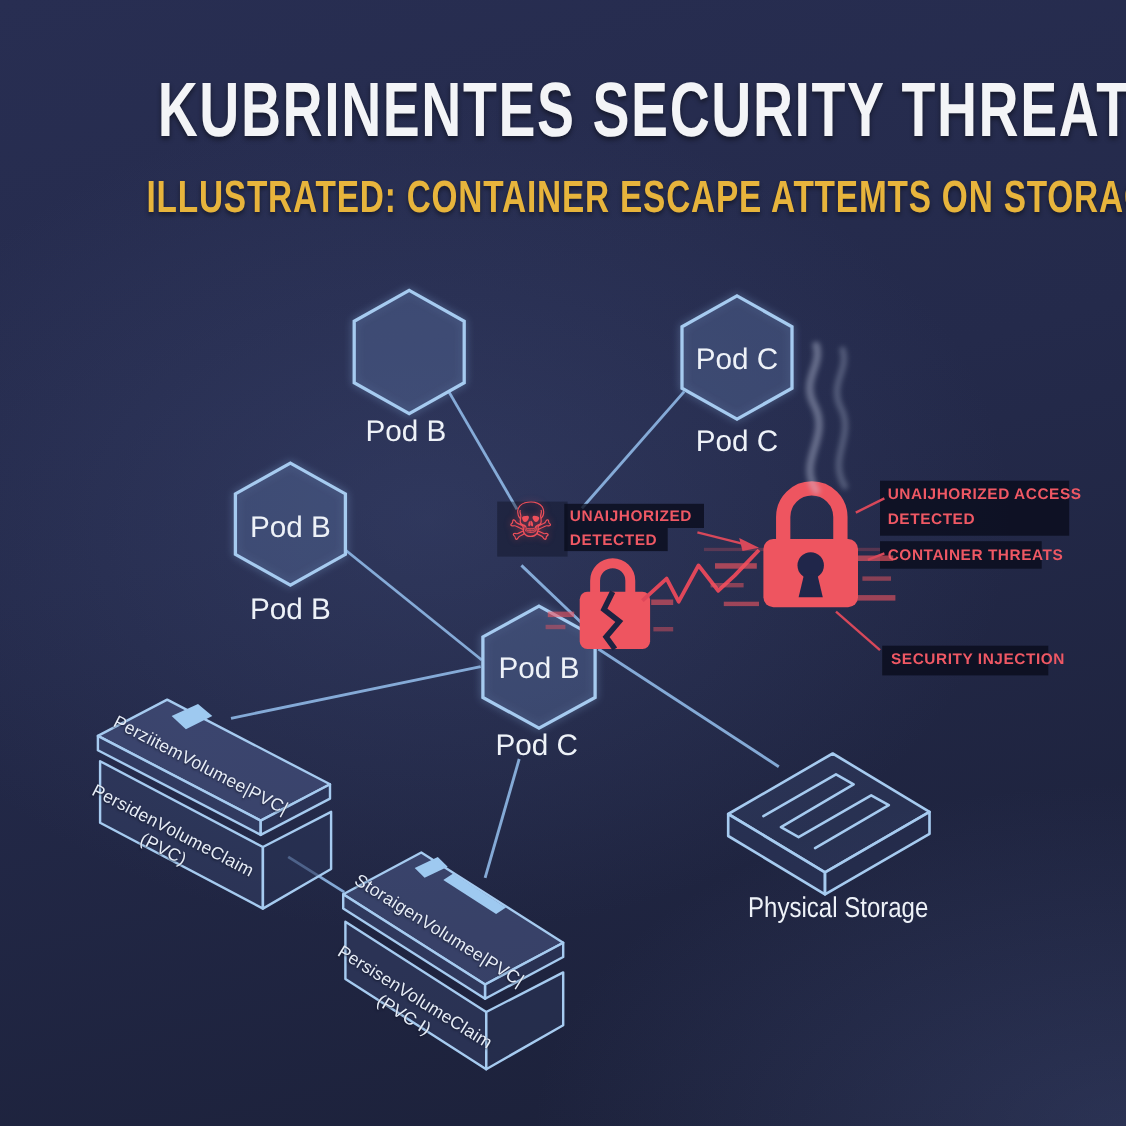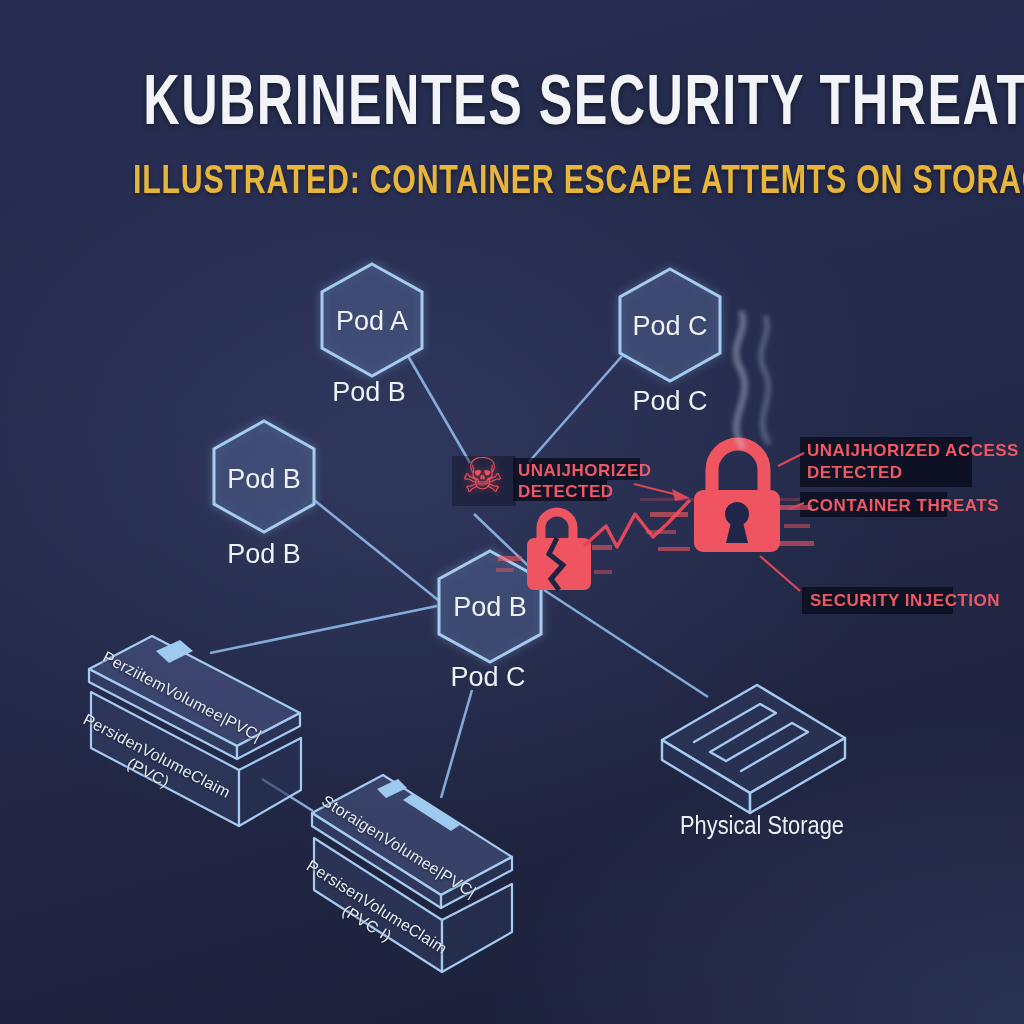--- a/index.html
+++ b/index.html
@@ -18,21 +18,21 @@
     left:0;top:60px;width:1024px;text-align:center;color:#f3f4f7;
     font-size:70px;font-weight:800;letter-spacing:2px;transform:scaleX(0.72);
     text-shadow:0 2px 6px rgba(0,0,0,0.45);
   }
   .subtitle{
     left:0;top:156px;width:1024px;text-align:center;color:#e7b43c;
     font-size:41px;font-weight:700;letter-spacing:1px;transform:scaleX(0.74);
     text-shadow:0 2px 5px rgba(0,0,0,0.4);
   }
   .pod-label{width:140px;text-align:center;color:#eef2f8;font-size:27px;}
-  .red-label{color:#ef5864;font-size:17px;font-weight:600;letter-spacing:0.5px;}
+  .red-label{color:#ef5864;font-size:14px;font-weight:600;letter-spacing:0.5px;}
   .skull{color:#ee4f5a;font-size:48px;line-height:48px;text-shadow:0 0 6px rgba(238,79,90,0.5);}
   .box-text{color:#e7edf7;transform-origin:0 0;font-size:16px;letter-spacing:0.3px;
     text-shadow:0 1px 2px rgba(10,14,30,0.8);}
   .box-text.center{text-align:center;line-height:19px;}
   .storage-label{width:200px;text-align:center;color:#eef2f8;font-size:26px;transform:scaleX(0.84);}
 </style>
 </head>
 <body>
 
 <div class="stage">
@@ -133,21 +133,20 @@
 
     <g fill="none" stroke-linecap="round" filter="url(#soft)">
       <path d="M 742,446 C 724,418 756,398 740,368 C 728,345 748,332 742,314" stroke="rgba(205,214,235,0.38)" stroke-width="7"></path>
       <path d="M 768,442 C 752,416 778,396 764,370 C 754,348 772,336 766,318" stroke="rgba(205,214,235,0.27)" stroke-width="6"></path>
     </g>
   </svg>
 
   <div class="abs title">KUBRINENTES SECURITY THREATS</div>
   <div class="abs subtitle">ILLUSTRATED: CONTAINER ESCAPE ATTEMTS ON STORAGE</div>
 
-  <div class="abs pod-label" style="left:302px;top:306px;">Pod A</div>
   <div class="abs pod-label" style="left:299px;top:377px;">Pod B</div>
 
   <div class="abs pod-label" style="left:600px;top:311px;">Pod C</div>
   <div class="abs pod-label" style="left:600px;top:386px;">Pod C</div>
 
   <div class="abs pod-label" style="left:194px;top:464px;">Pod B</div>
   <div class="abs pod-label" style="left:194px;top:539px;">Pod B</div>
 
   <div class="abs pod-label" style="left:420px;top:592px;">Pod B</div>
   <div class="abs pod-label" style="left:418px;top:662px;">Pod C</div>

